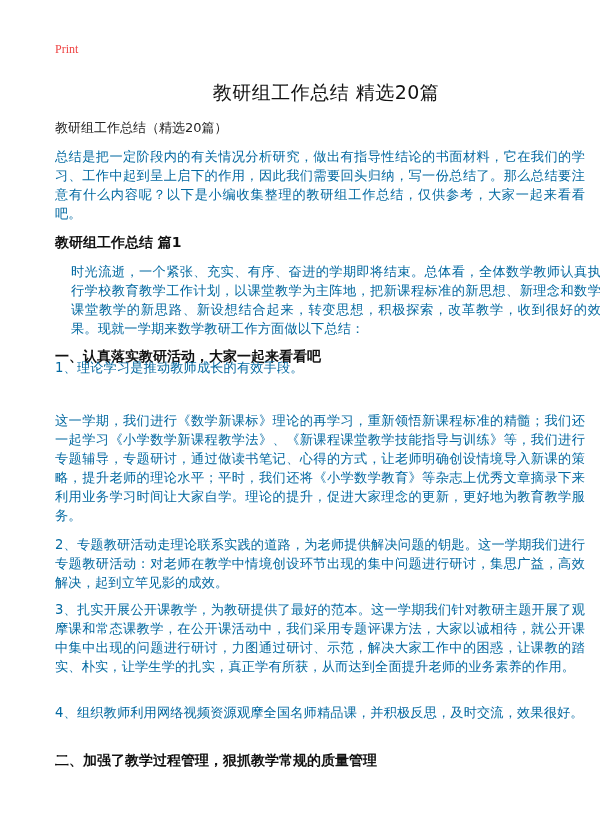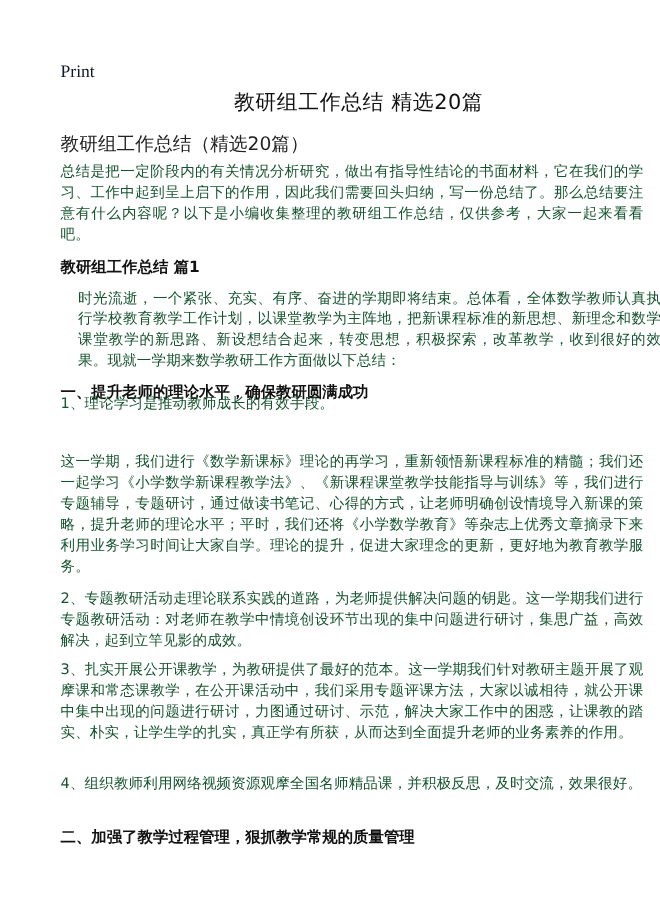--- a/index.html
+++ b/index.html
@@ -1,42 +1,42 @@
 <!DOCTYPE html>
 <html><head>
 <meta charset="utf-8">
 <style>
   html, body { margin:0; padding:0; background:#ffffff; }
   body { width:600px; height:828px; overflow:hidden; position:relative;
          font-family:"DejaVu Sans", "Liberation Sans", sans-serif; color:#1a1a1a; }
-  .print { position:absolute; left:55px; top:57px; font-family:"Liberation Serif", "DejaVu Serif", serif;
-           font-size:16px; color:#0f172a; }
+  .print { position:absolute; left:55px; top:42px; font-family:"Liberation Serif", "DejaVu Serif", serif;
+           font-size:12px; color:#ef4444; }
   .title { position:absolute; left:0; width:600px; top:80px; text-align:center;
            font-size:19px; color:#111; letter-spacing:0.5px;margin-left:26px; }
-  .subtitle { position:absolute; left:55px; top:119px; font-size:17px; color:#222; }
-  .block { position:absolute; left:55px; width:530px; font-size:13.2px; line-height:19px; color:#14532d;
+  .subtitle { position:absolute; left:55px; top:119px; font-size:13px; color:#222; }
+  .block { position:absolute; left:55px; width:530px; font-size:13.2px; line-height:19px; color:#0369a1;
            text-align:justify; letter-spacing:0.15px; }
   .heading { position:absolute; left:55px; font-size:14px; font-weight:bold; color:#111; }
 </style>
 </head>
 <body>
 
 <div class="print">Print</div>
 
 <div class="title">教研组工作总结 精选20篇</div>
 
 <div class="subtitle">教研组工作总结（精选20篇）</div>
 
 <div class="block" style="top:147px;">总结是把一定阶段内的有关情况分析研究，做出有指导性结论的书面材料，它在我们的学习、工作中起到呈上启下的作用，因此我们需要回头归纳，写一份总结了。那么总结要注意有什么内容呢？以下是小编收集整理的教研组工作总结，仅供参考，大家一起来看看吧。</div>
 
 <div class="heading" style="top:234px;">教研组工作总结 篇1</div>
 
 <div class="block" style="top:262px;margin-left:16px;">时光流逝，一个紧张、充实、有序、奋进的学期即将结束。总体看，全体数学教师认真执行学校教育教学工作计划，以课堂教学为主阵地，把新课程标准的新思想、新理念和数学课堂教学的新思路、新设想结合起来，转变思想，积极探索，改革教学，收到很好的效果。现就一学期来数学教研工作方面做以下总结：</div>
 
-<div class="heading" style="top:348px;">一、提升老师的理论水平，确保教研圆满成功</div>
+<div class="heading" style="top:348px;">一、认真落实教研活动，大家一起来看看吧</div>
 
 <div class="block" style="top:358px;">1、理论学习是推动教师成长的有效手段。</div>
 
 <div class="block" style="top:411px;">这一学期，我们进行《数学新课标》理论的再学习，重新领悟新课程标准的精髓；我们还一起学习《小学数学新课程教学法》、《新课程课堂教学技能指导与训练》等，我们进行专题辅导，专题研讨，通过做读书笔记、心得的方式，让老师明确创设情境导入新课的策略，提升老师的理论水平；平时，我们还将《小学数学教育》等杂志上优秀文章摘录下来利用业务学习时间让大家自学。理论的提升，促进大家理念的更新，更好地为教育教学服务。</div>
 
 <div class="block" style="top:535px;">2、专题教研活动走理论联系实践的道路，为老师提供解决问题的钥匙。这一学期我们进行专题教研活动：对老师在教学中情境创设环节出现的集中问题进行研讨，集思广益，高效解决，起到立竿见影的成效。</div>
 
 <div class="block" style="top:600px;">3、扎实开展公开课教学，为教研提供了最好的范本。这一学期我们针对教研主题开展了观摩课和常态课教学，在公开课活动中，我们采用专题评课方法，大家以诚相待，就公开课中集中出现的问题进行研讨，力图通过研讨、示范，解决大家工作中的困惑，让课教的踏实、朴实，让学生学的扎实，真正学有所获，从而达到全面提升老师的业务素养的作用。</div>
 
 <div class="block" style="top:703px;">4、组织教师利用网络视频资源观摩全国名师精品课，并积极反思，及时交流，效果很好。</div>

